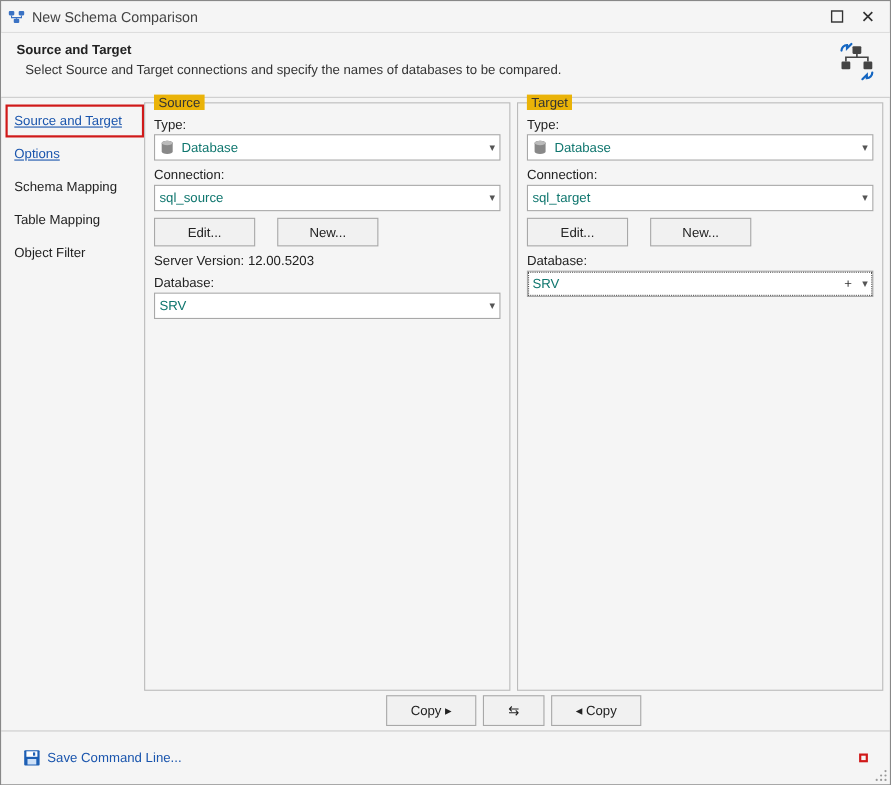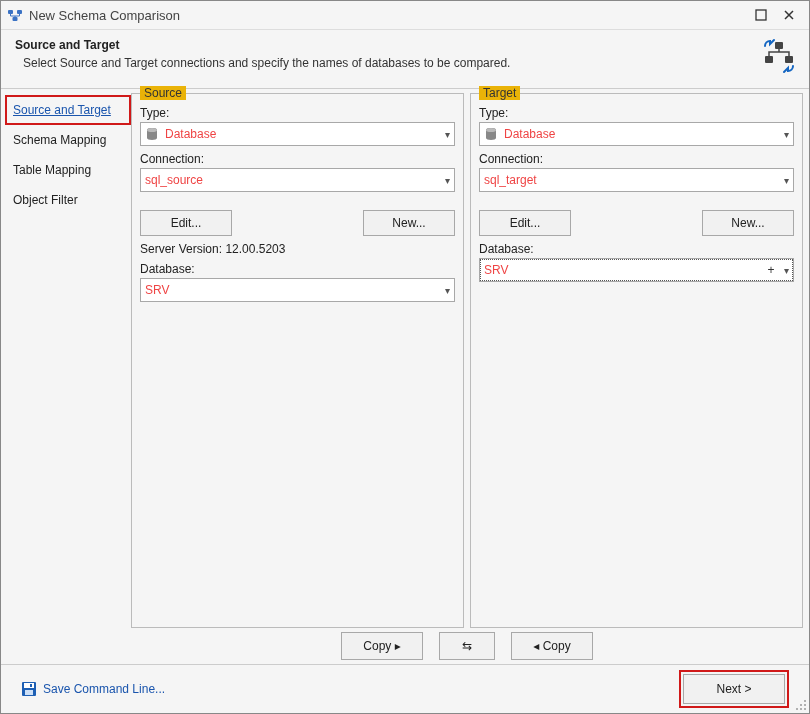--- a/index.html
+++ b/index.html
@@ -23,29 +23,29 @@
   .sidebar .nav-item.hot{color:#1a55ad;text-decoration:underline;}
   .content{flex:1;display:flex;flex-direction:column;padding:4px 6px 0 0;min-height:0;}
   .panels{flex:1;display:flex;gap:6px;min-height:0;}
   
   .group{flex:1;border:1px solid #bbb;background:#f5f5f5;padding:6px 8px 8px 8px;position:relative;min-height:0;}
   .group .legend{position:absolute;top:-8px;left:8px;background:#eab308;padding:0 4px;font-size:12px;color:#333;}
   .lbl{font-size:12px;color:#222;margin:6px 0 2px 0;}
   .info{font-size:12px;color:#222;margin:6px 0;}
   .combo{height:22px;border:1px solid #a8a8a8;background:#fff;display:flex;align-items:center;padding:0 4px;position:relative;}
   .combo .icon{width:14px;height:14px;margin-right:6px;flex:none;}
-  .combo .ctext{flex:1;font-size:12px;color:#ef4444;}
+  .combo .ctext{flex:1;font-size:12px;color:#0f766e;}
   .combo .arrow{font-size:10px;color:#555;margin-left:4px;}
   .combo.with-plus .extras{display:flex;align-items:center;gap:2px;margin-left:4px;}
   .combo.with-plus .plus{width:14px;text-align:center;font-size:12px;color:#333;}
   .combo.focused{outline:1px dotted #555;outline-offset:-2px;}
-  .btn-row{display:flex;gap:20px;margin-top:18px;justify-content:space-between;}
+  .btn-row{display:flex;gap:20px;margin-top:6px;}
   .btn, .footer-btn{height:24px;min-width:70px;border:1px solid #a8a8a8;background:#f1f1f1;display:flex;align-items:center;justify-content:center;font-size:12px;color:#222;padding:0 10px;cursor:pointer;}
   
-  .copybar{height:36px;display:flex;align-items:center;justify-content:center;gap:16px;}
+  .copybar{height:36px;display:flex;align-items:center;justify-content:center;gap:6px;}
   .copybar .btn{min-width:60px;height:26px;}
   .copybar .btn.small{min-width:34px;}
   
   .footer{border-top:1px solid #ccc;height:48px;display:flex;align-items:center;padding:0 20px;gap:6px;}
   .footer .spacer{flex:1;}
   .footer .link{display:flex;align-items:center;gap:6px;color:#1a55ad;font-size:12px;cursor:pointer;}
   .footer .link .disk{width:16px;height:16px;}
   .footer .red-box{border:2px solid #d01919;padding:2px;display:flex;gap:0;}
   .footer .red-box .footer-btn{margin:0;}
   .footer-btn{min-width:80px;height:28px;}
@@ -97,20 +97,21 @@
         <path d="M6 8a5 5 0 0 1 5-5v3l4-4" stroke="#1466c2" stroke-width="2" fill="none" stroke-linecap="round"></path>
         <path d="M34 28a5 5 0 0 1-5 5v-3l-4 4" stroke="#1466c2" stroke-width="2" fill="none" stroke-linecap="round"></path>
       </svg>
     </div>
   </div>
 
   <div class="body">
 
     <div class="sidebar">
       <div class="nav-item sel">Source and Target</div>
+      <div class="nav-item hot">Options</div>
       <div class="nav-item">Schema Mapping</div>
       <div class="nav-item">Table Mapping</div>
       <div class="nav-item">Object Filter</div>
     </div>
 
     <div class="content">
       <div class="panels">
 
         <div class="group">
           <span class="legend">Source</span>
@@ -204,21 +205,20 @@
             <rect x="1" y="1" width="14" height="14" rx="1" fill="#1d5fb4"></rect>
             <rect x="3" y="2" width="10" height="5" fill="#fff"></rect>
             <rect x="4" y="9" width="8" height="5" fill="#cde0f7"></rect>
             <rect x="9" y="3" width="2" height="3" fill="#1d5fb4"></rect>
           </svg>
       </span>
       <span>Save Command Line...</span>
     </div>
     <div class="spacer"></div>
     <div class="red-box">
-      <div class="footer-btn">Next &gt;</div>
     </div>
   </div>
 
   <div class="grip">
     <svg viewBox="0 0 12 12" width="12" height="12">
       <circle cx="10" cy="2" r="1" fill="#999"></circle>
         <circle cx="10" cy="6" r="1" fill="#999"></circle>
         <circle cx="10" cy="10" r="1" fill="#999"></circle>
       <circle cx="6" cy="6" r="1" fill="#999"></circle>
         <circle cx="6" cy="10" r="1" fill="#999"></circle>

